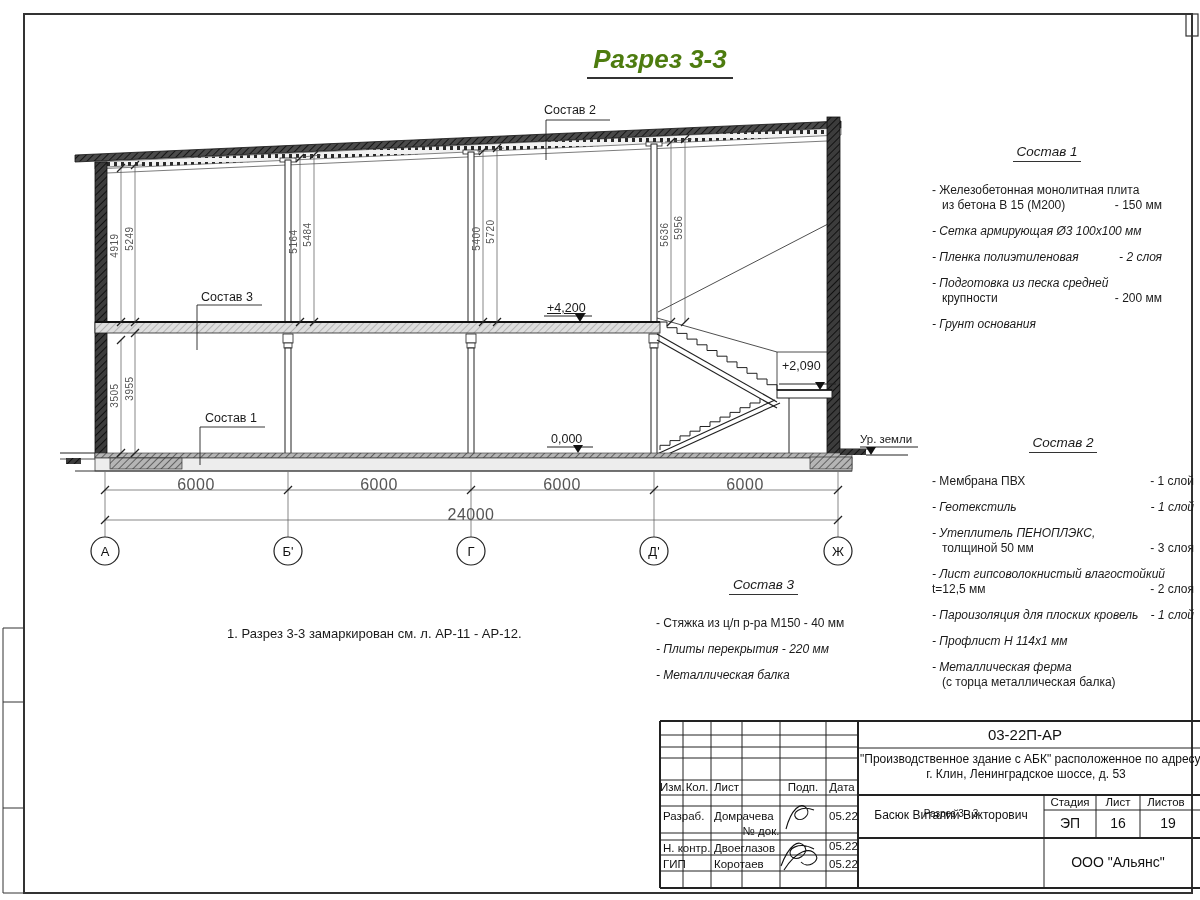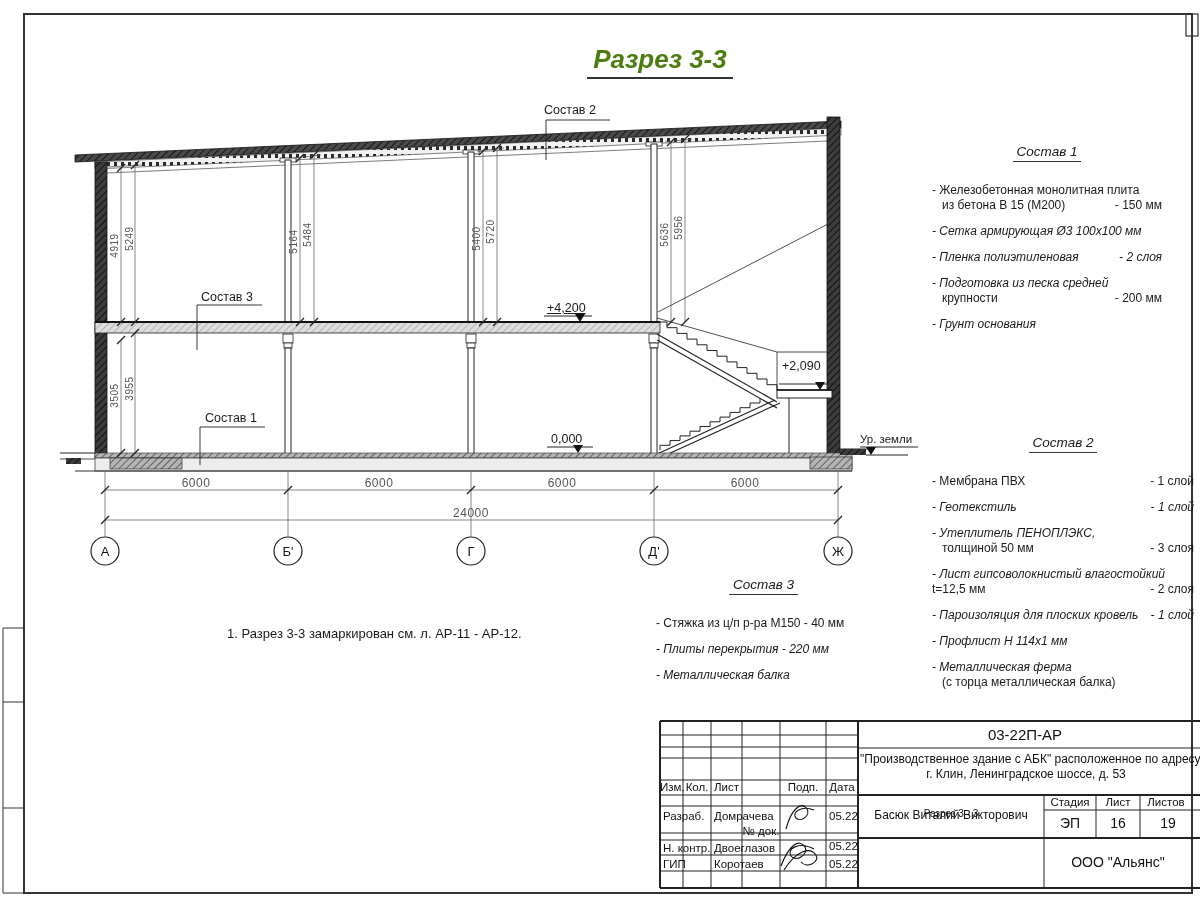--- a/index.html
+++ b/index.html
@@ -7,21 +7,21 @@
     width:1200px;height:900px;position:relative;overflow:hidden;
     background:#ffffff;font-family:"Liberation Sans",sans-serif;color:#111;
   }
   .abs{position:absolute;}
   .ctr{text-align:center;}
   .sheet-title{font-size:26px;font-style:italic;font-weight:bold;color:#4d7c0f;}
   .sheet-title span{border-bottom:2px solid #333;padding:0 6px 3px 6px;}
   .lbl{font-size:12.5px;color:#1a1a1a;white-space:nowrap;}
   .elev{font-size:12.5px;color:#1a1a1a;white-space:nowrap;}
   .dimv{font-size:10px;color:#555;width:40px;text-align:center;transform:rotate(-90deg);letter-spacing:0.5px;white-space:nowrap;}
-  .dimh{font-size:12px;color:#555;width:50px;text-align:center;letter-spacing:0.5px;white-space:nowrap;}
+  .dimh{font-size:16px;color:#555;width:50px;text-align:center;letter-spacing:0.5px;white-space:nowrap;}
   .axis{font-size:13px;width:28px;text-align:center;color:#111;}
   .note{font-size:13px;color:#1a1a1a;white-space:nowrap;}
   .spec{font-size:12px;color:#1a1a1a;}
   .spec-head{font-size:13.5px;font-style:italic;text-align:center;margin-bottom:24px;}
   .spec-head span{border-bottom:1.2px solid #333;padding:0 4px 2px 4px;}
   .spec-line{display:flex;justify-content:space-between;line-height:15px;white-space:nowrap;}
   .spec-line span{white-space:nowrap;}
   .gap{margin-top:11px;font-style:italic;}
   .indent{padding-left:10px;}
   .tb{font-size:12px;color:#111;white-space:nowrap;}

